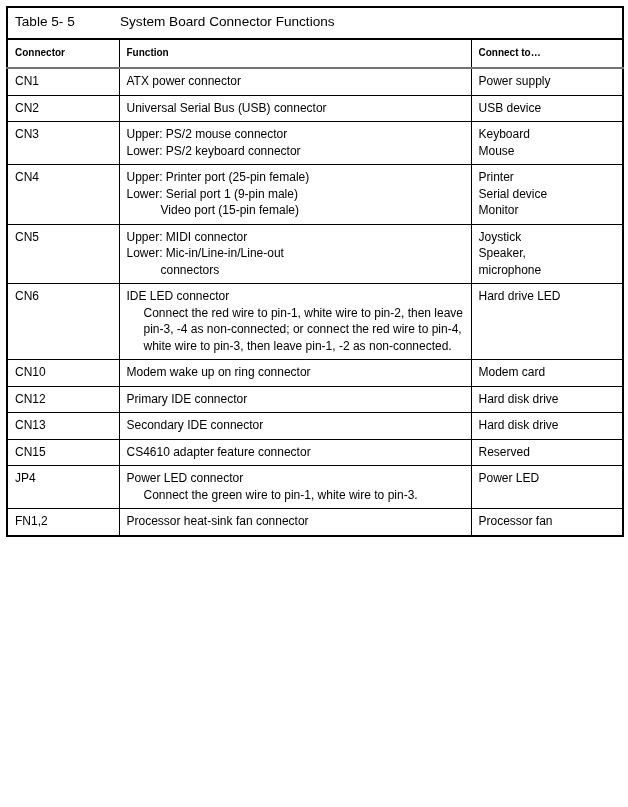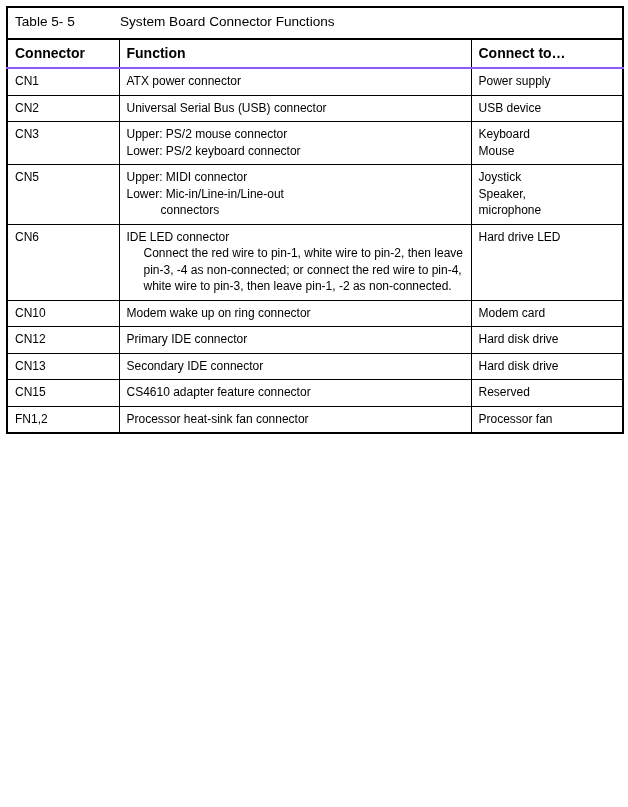--- a/index.html
+++ b/index.html
@@ -51,24 +51,24 @@
   }
   .cap-label {
     width: 105px;
     flex: 0 0 105px;
   }
   .cap-title {
     flex: 1 1 auto;
   }
   tr.head-row td {
     font-weight: bold;
-    border-bottom: 2px solid #8b5cf6;
+    border-bottom: 2px solid #737373;
     padding-top: 5px;
     padding-bottom: 6px;
-    font-size: 14px;
+    font-size: 10px;
   }
   .line { display: block; white-space: pre; }
   .indent2 { display: block; padding-left: 34px; white-space: normal; }
   .hang {
     display: block;
     padding-left: 17px;
   }
   td.col1 { white-space: nowrap; }
 </style>
 </head>
@@ -118,20 +118,33 @@
           <td>
             <span class="line">Upper: PS/2 mouse connector</span>
             <span class="line">Lower: PS/2 keyboard connector</span>
           </td>
           <td>
             <span class="line">Keyboard</span>
             <span class="line">Mouse</span>
           </td>
         </tr>
         <tr>
+          <td class="col1">CN4</td>
+          <td>
+            <span class="line">Upper: Printer port (25-pin female)</span>
+            <span class="line">Lower: Serial port 1 (9-pin male)</span>
+            <span class="indent2">Video port (15-pin female)</span>
+          </td>
+          <td>
+            <span class="line">Printer</span>
+            <span class="line">Serial device</span>
+            <span class="line">Monitor</span>
+          </td>
+        </tr>
+        <tr>
           <td class="col1">CN5</td>
           <td>
             <span class="line">Upper: MIDI connector</span>
             <span class="line">Lower: Mic-in/Line-in/Line-out</span>
             <span class="indent2">connectors</span>
           </td>
           <td>
             <span class="line">Joystick</span>
             <span class="line">Speaker,</span>
             <span class="line">microphone</span>
@@ -174,20 +187,30 @@
             <span class="line">Hard disk drive</span>
           </td>
         </tr>
         <tr>
           <td class="col1">CN15</td>
           <td>
             <span class="line">CS4610 adapter feature connector</span>
           </td>
           <td>
             <span class="line">Reserved</span>
+          </td>
+        </tr>
+        <tr>
+          <td class="col1">JP4</td>
+          <td>
+            <span class="line">Power LED connector</span>
+            <span class="hang">Connect the green wire to pin-1, white wire to pin-3.</span>
+          </td>
+          <td>
+            <span class="line">Power LED</span>
           </td>
         </tr>
         <tr>
           <td class="col1">FN1,2</td>
           <td>
             <span class="line">Processor heat-sink fan connector</span>
           </td>
           <td>
             <span class="line">Processor fan</span>
           </td>

